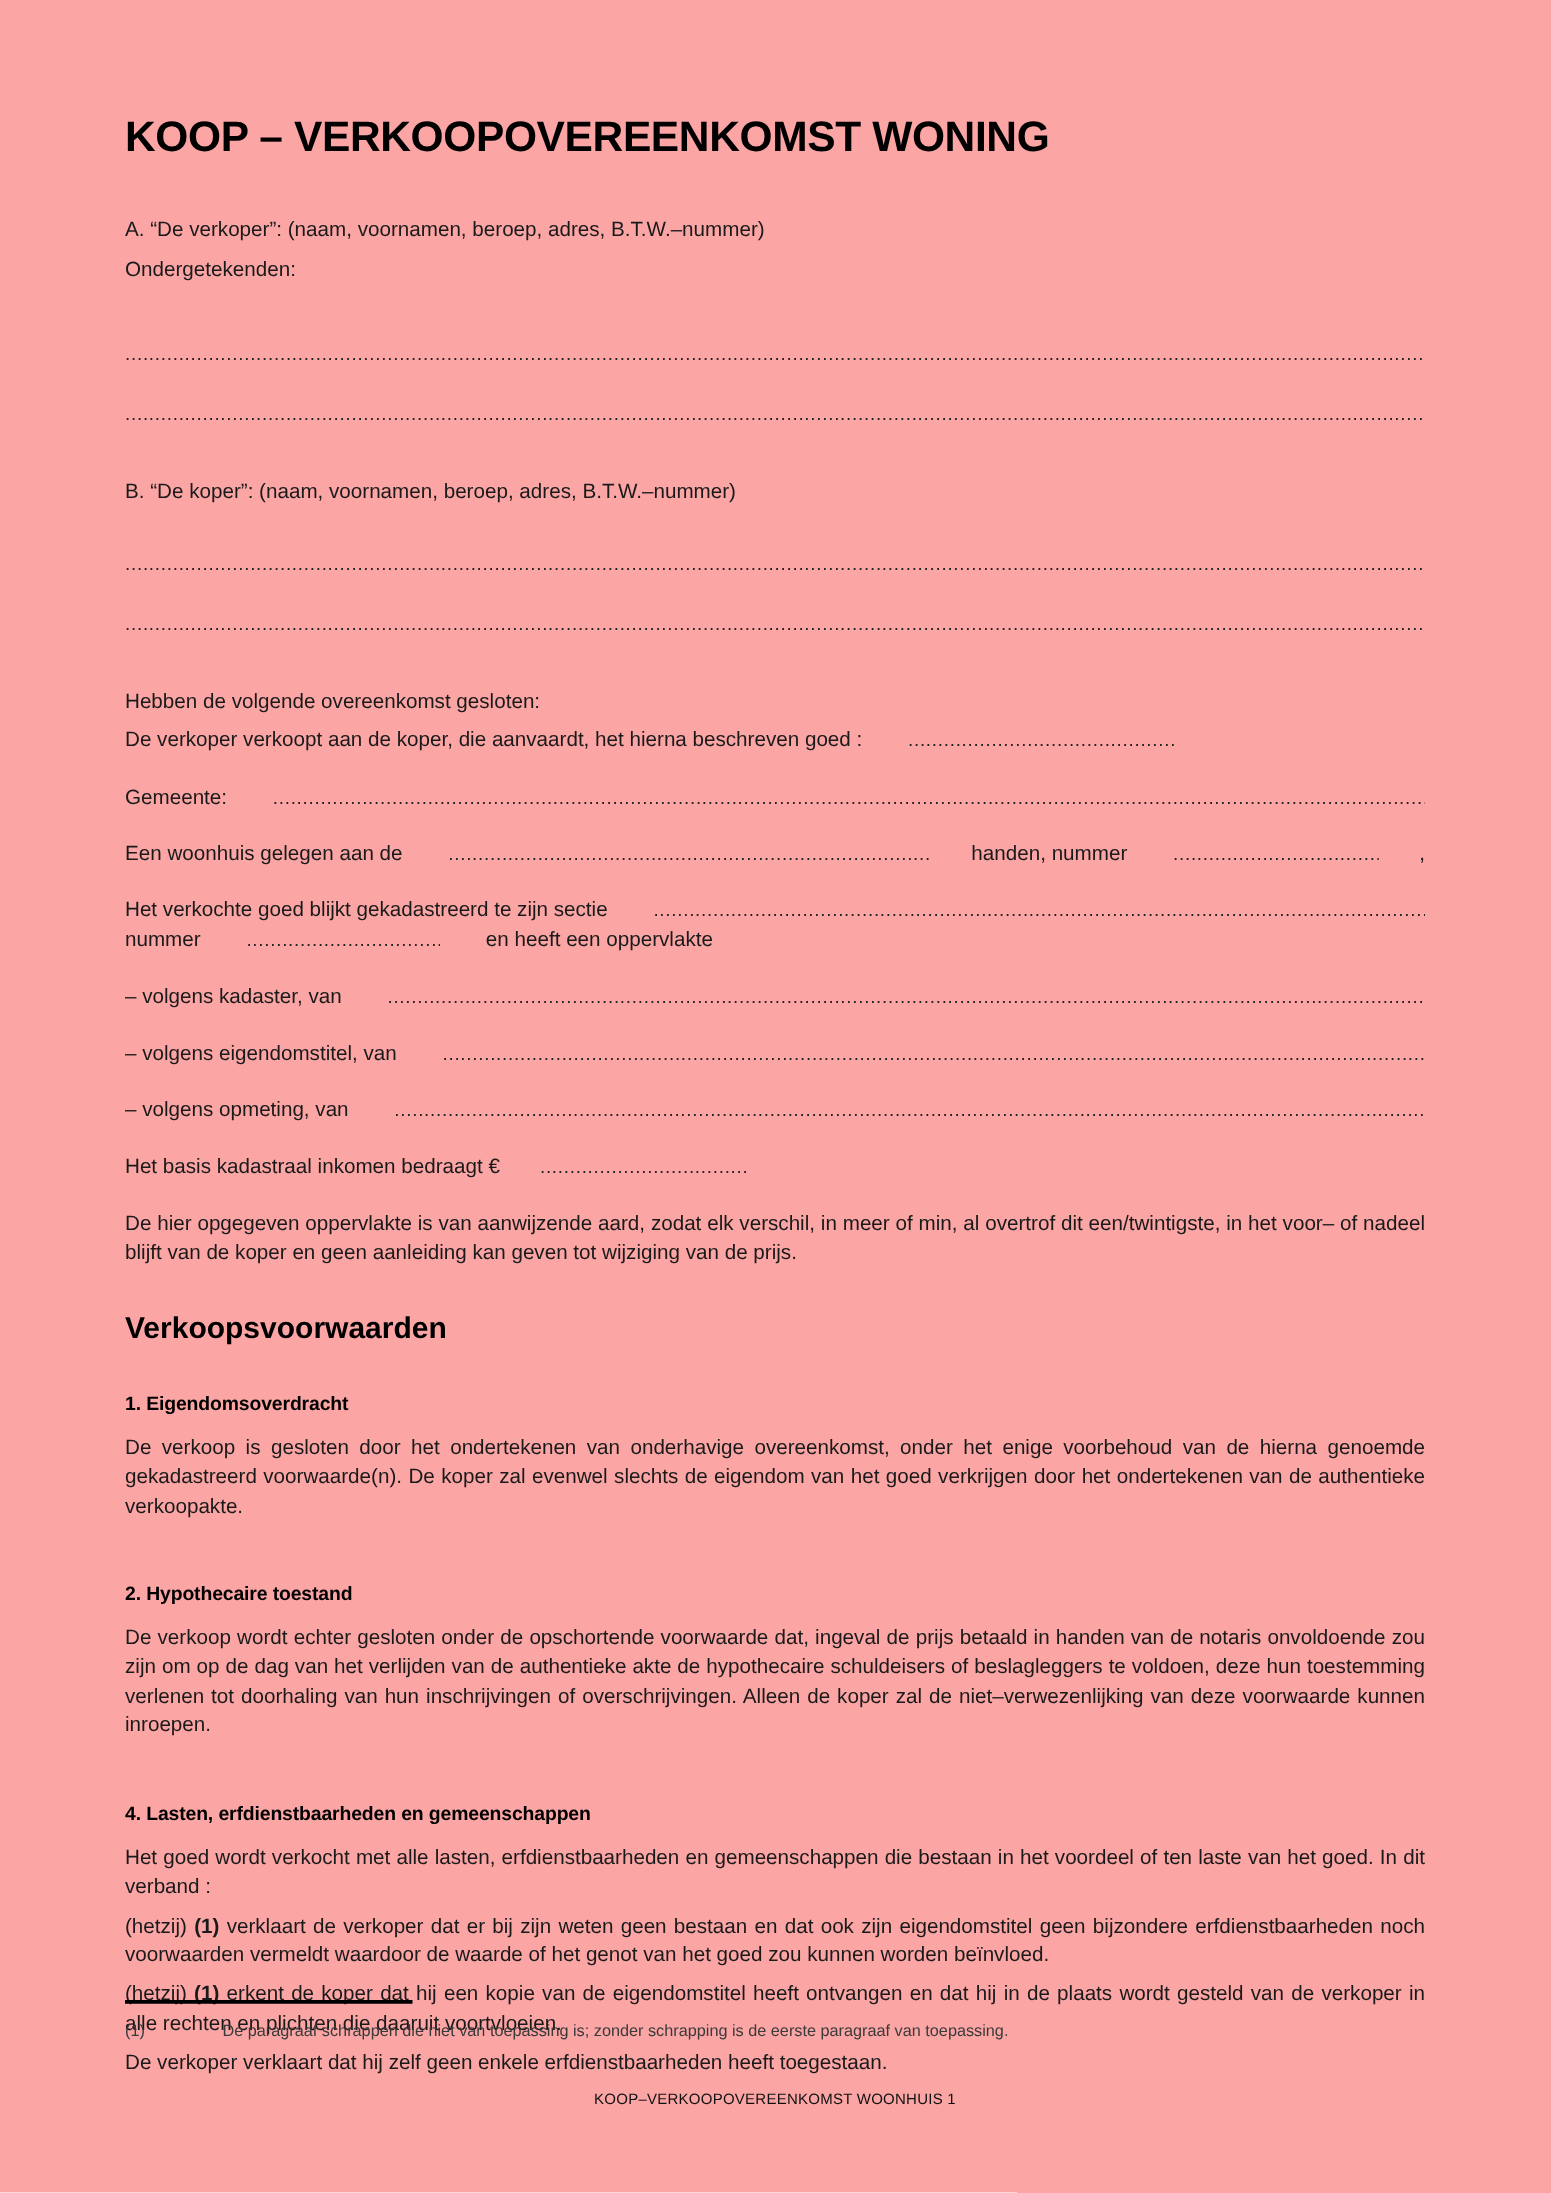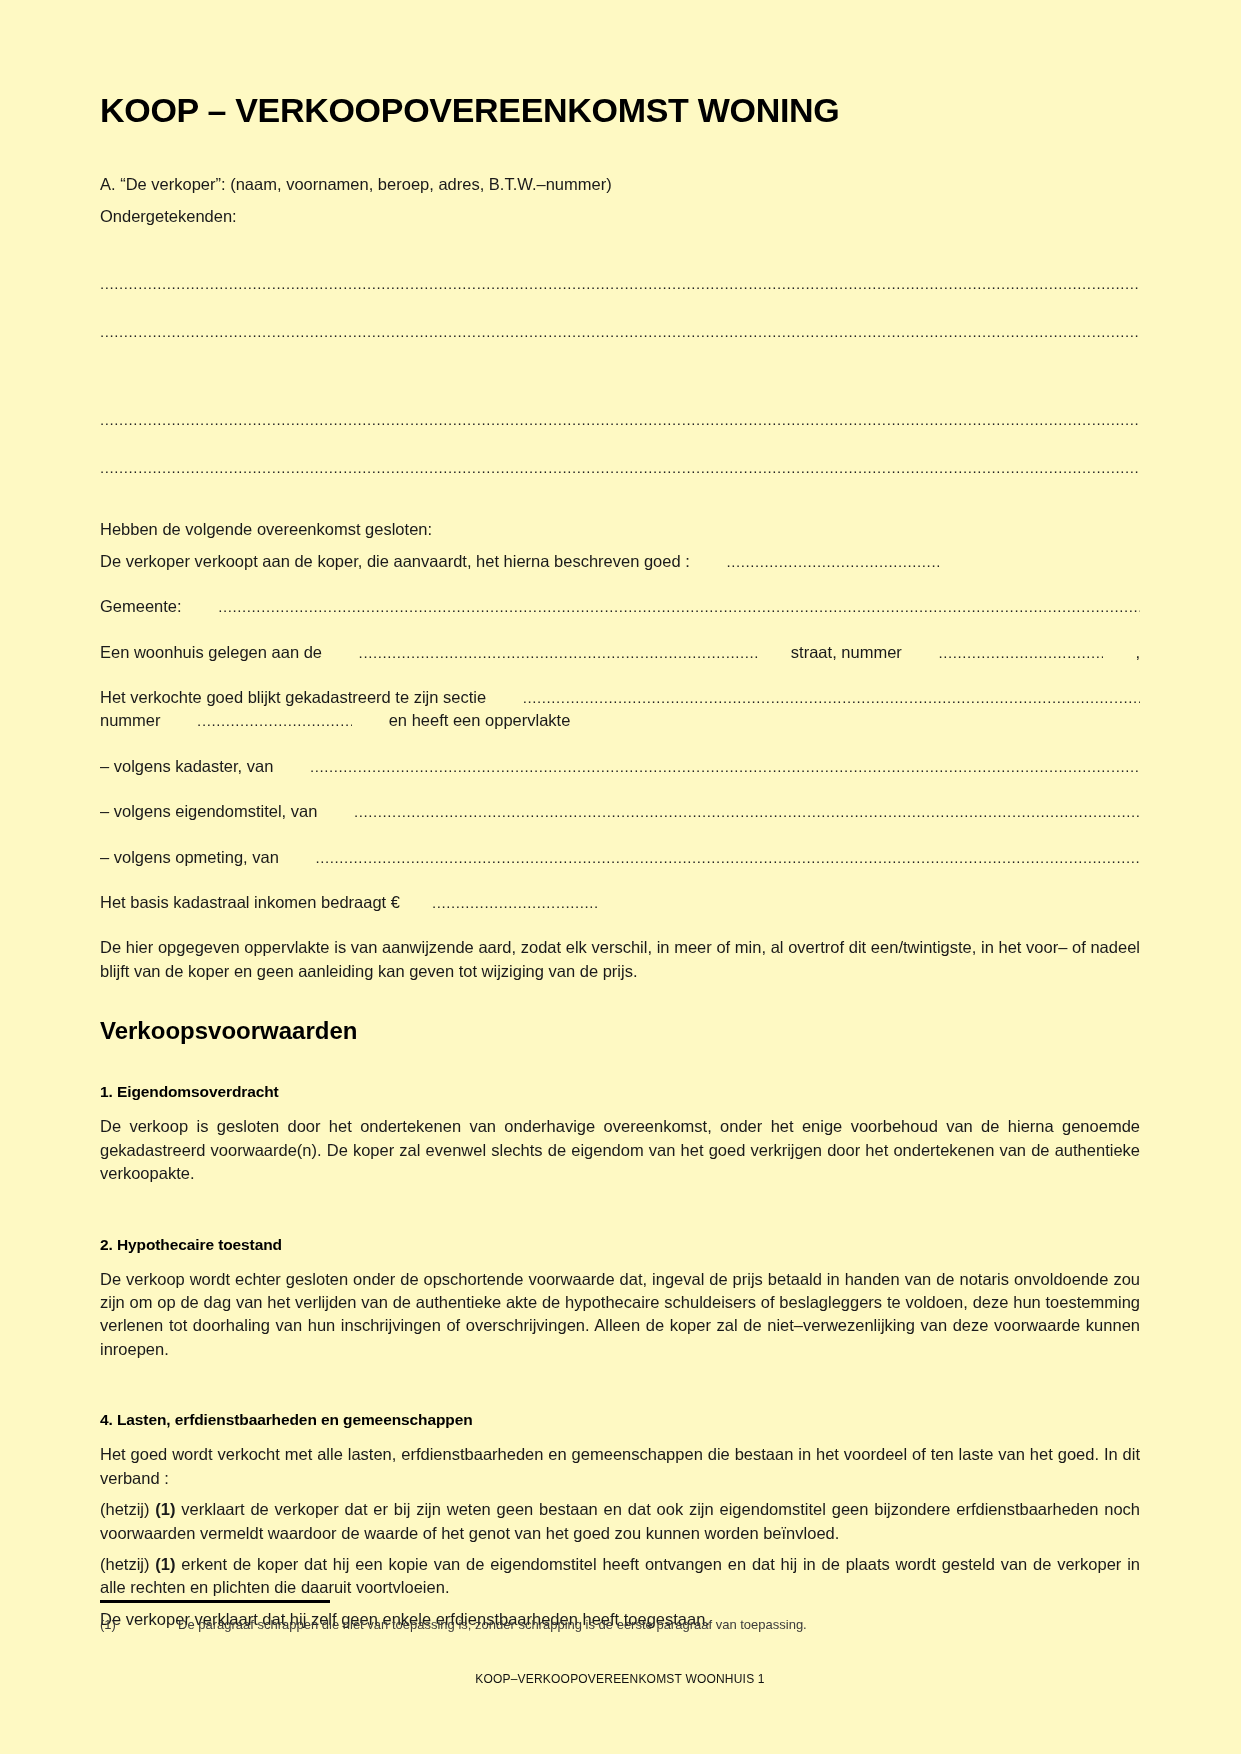--- a/index.html
+++ b/index.html
@@ -4,21 +4,21 @@
 <style>
   html, body {
     margin: 0;
     padding: 0;
     background: #ffffff;
   }
   .page {
     position: relative;
     width: 1241px;
     height: 1754px;
-    background: #fef9c3;
+    background: #fca5a5;
     box-sizing: border-box;
     font-family: "Liberation Sans", sans-serif;
     color: #1a1a1a;
     overflow: hidden;
   }
   .content {
     position: absolute;
     left: 100px;
     top: 92px;
     width: 1040px;
@@ -167,20 +167,21 @@
 
     <p class="para">A. “De verkoper”: (naam, voornamen, beroep, adres, B.T.W.–nummer)</p>
     <p class="para">Ondergetekenden:</p>
 
     <div class="fill-gap-lg"></div>
     <div class="fill-line">.....................................................................................................................................................................................................................................................................................................</div>
     <div class="fill-gap-md"></div>
     <div class="fill-line">.....................................................................................................................................................................................................................................................................................................</div>
 
     <div class="fill-gap-lg"></div>
+    <p class="para">B. “De koper”: (naam, voornamen, beroep, adres, B.T.W.–nummer)</p>
 
     <div class="fill-gap-md"></div>
     <div class="fill-line">.....................................................................................................................................................................................................................................................................................................</div>
     <div class="fill-gap-md"></div>
     <div class="fill-line">.....................................................................................................................................................................................................................................................................................................</div>
 
     <div class="fill-gap-lg"></div>
 
     <p class="para">Hebben de volgende overeenkomst gesloten:</p>
     <div class="leader-row">
@@ -193,21 +194,21 @@
     <div class="leader-row">
       <span class="lbl">Gemeente: </span>
       <span class="dots">.....................................................................................................................................................................................................................................................................................................</span>
     </div>
 
     <div class="block-gap"></div>
 
     <div class="leader-row">
       <span class="lbl">Een woonhuis gelegen aan de </span>
       <span class="dots">.....................................................................................................................................................................................................................................................................................................</span>
-      <span class="tail">straat, nummer </span>
+      <span class="tail">handen, nummer </span>
       <span class="dots fixed-mid">.....................................................................................................................................................................................................................................................................................................</span>
       <span class="tail">,</span>
     </div>
 
     <div class="block-gap"></div>
 
     <div class="leader-row">
       <span class="lbl">Het verkochte goed blijkt gekadastreerd te zijn sectie </span>
       <span class="dots">.....................................................................................................................................................................................................................................................................................................</span>
     </div>

